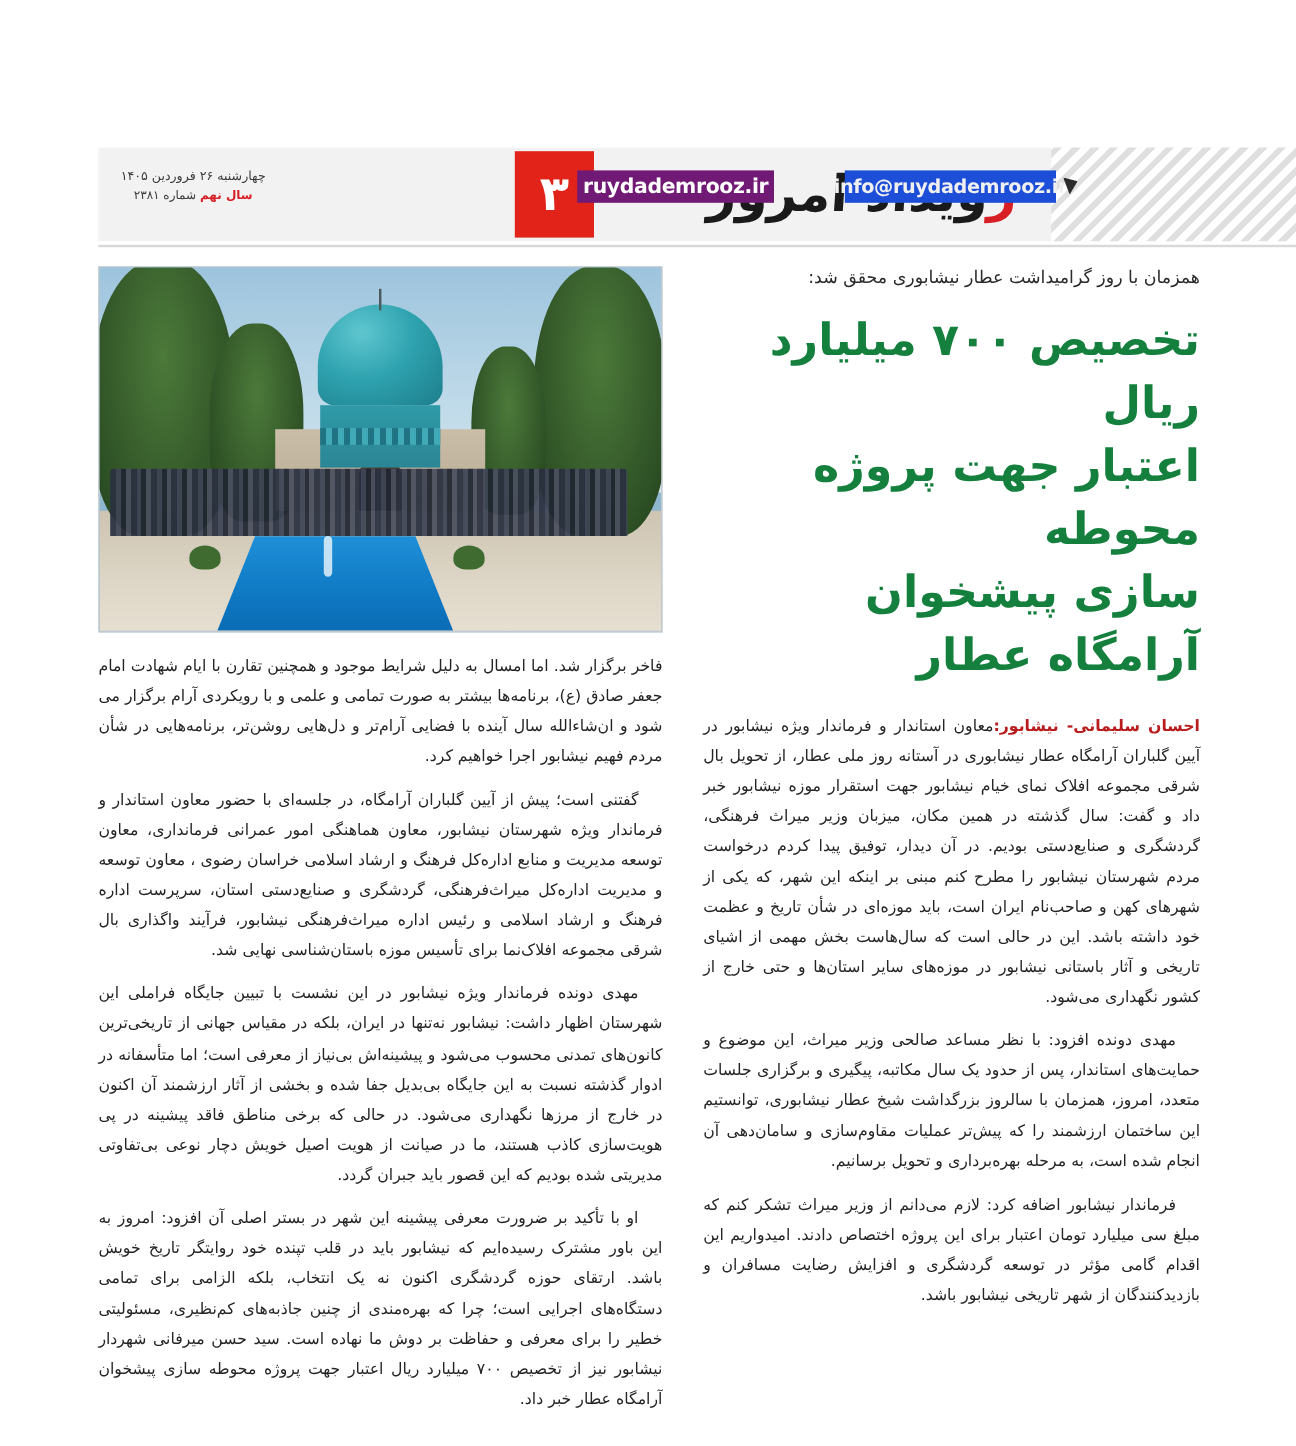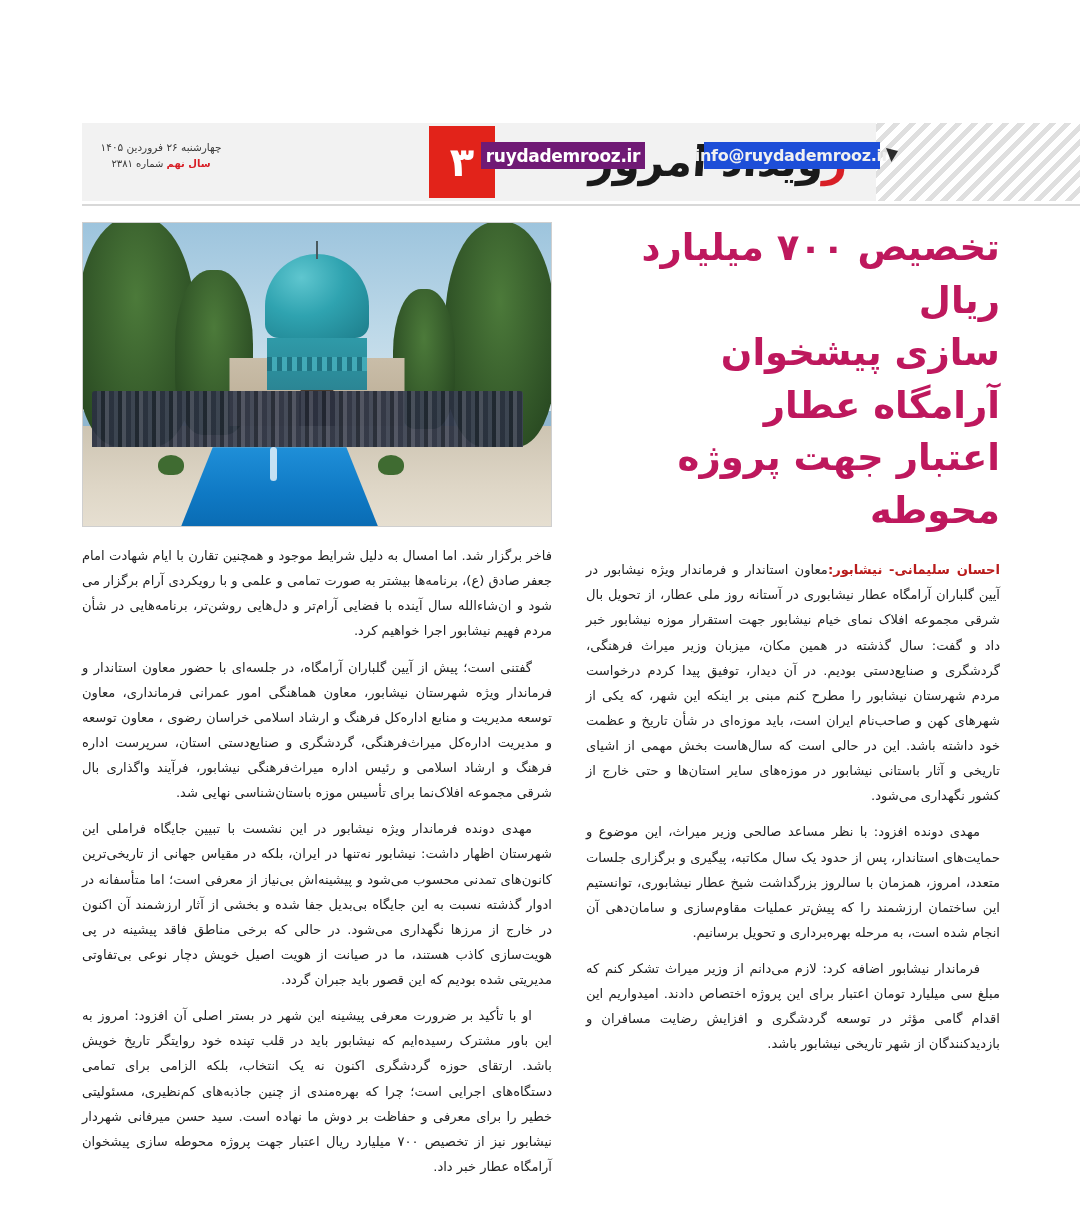--- a/index.html
+++ b/index.html
@@ -192,21 +192,21 @@
     line-height: 1.5;
     margin: 0 0 14px 0;
     letter-spacing: -.2px;
   }
   .headline {
     margin: 0 0 20px 0;
     text-align: right;
     font-size: 37px;
     font-weight: bold;
     line-height: 1.42;
-    color: #be185d;
+    color: #15803d;
     letter-spacing: -1.2px;
   }
   .headline .hl-line { display: block; }
 
   .body-text {
     font-size: 13.1px;
     line-height: 1.92;
     color: #242424;
     text-align: justify;
     text-justify: inter-word;
@@ -381,25 +381,26 @@
 
     <div class="url-chip site">ruydademrooz.ir</div>
     <div class="url-chip mail">info@ruydademrooz.ir</div>
     <div class="chip-tick"></div>
   </div>
 
   <div class="content">
 
     <div class="col-right">
 
+      <p class="kicker">همزمان با روز گرامیداشت عطار نیشابوری محقق شد:</p>
 
       <h1 class="headline">
         <span class="hl-line">تخصیص ۷۰۰ میلیارد ریال</span>
+        <span class="hl-line">اعتبار جهت پروژه محوطه</span>
         <span class="hl-line">سازی پیشخوان آرامگاه عطار</span>
-        <span class="hl-line">اعتبار جهت پروژه محوطه</span>
       </h1>
 
       <p class="body-text"><span class="byline-name">احسان سلیمانی- نیشابور:</span><span>معاون استاندار و فرماندار ویژه نیشابور در آیین گلباران آرامگاه عطار نیشابوری در آستانه روز ملی عطار، از تحویل بال شرقی مجموعه افلاک نمای خیام نیشابور جهت استقرار موزه نیشابور خبر داد و گفت: سال گذشته در همین مکان، میزبان وزیر میراث فرهنگی، گردشگری و صنایع‌دستی بودیم. در آن دیدار، توفیق پیدا کردم درخواست مردم شهرستان نیشابور را مطرح کنم مبنی بر اینکه این شهر، که یکی از شهرهای کهن و صاحب‌نام ایران است، باید موزه‌ای در شأن تاریخ و عظمت خود داشته باشد. این در حالی است که سال‌هاست بخش مهمی از اشیای تاریخی و آثار باستانی نیشابور در موزه‌های سایر استان‌ها و حتی خارج از کشور نگهداری می‌شود.</span></p>
 
       <p class="body-text indent">مهدی دونده افزود: با نظر مساعد صالحی وزیر میراث، این موضوع و حمایت‌های استاندار، پس از حدود یک سال مکاتبه، پیگیری و برگزاری جلسات متعدد، امروز، همزمان با سالروز بزرگداشت شیخ عطار نیشابوری، توانستیم این ساختمان ارزشمند را که پیش‌تر عملیات مقاوم‌سازی و سامان‌دهی آن انجام شده است، به مرحله بهره‌برداری و تحویل برسانیم.</p>
       <p class="body-text indent">فرماندار نیشابور اضافه کرد: لازم می‌دانم از وزیر میراث تشکر کنم که مبلغ سی میلیارد تومان اعتبار برای این پروژه اختصاص دادند. امیدواریم این اقدام گامی مؤثر در توسعه گردشگری و افزایش رضایت مسافران و بازدیدکنندگان از شهر تاریخی نیشابور باشد.</p>
 
     </div>
 
     <div class="col-left">

